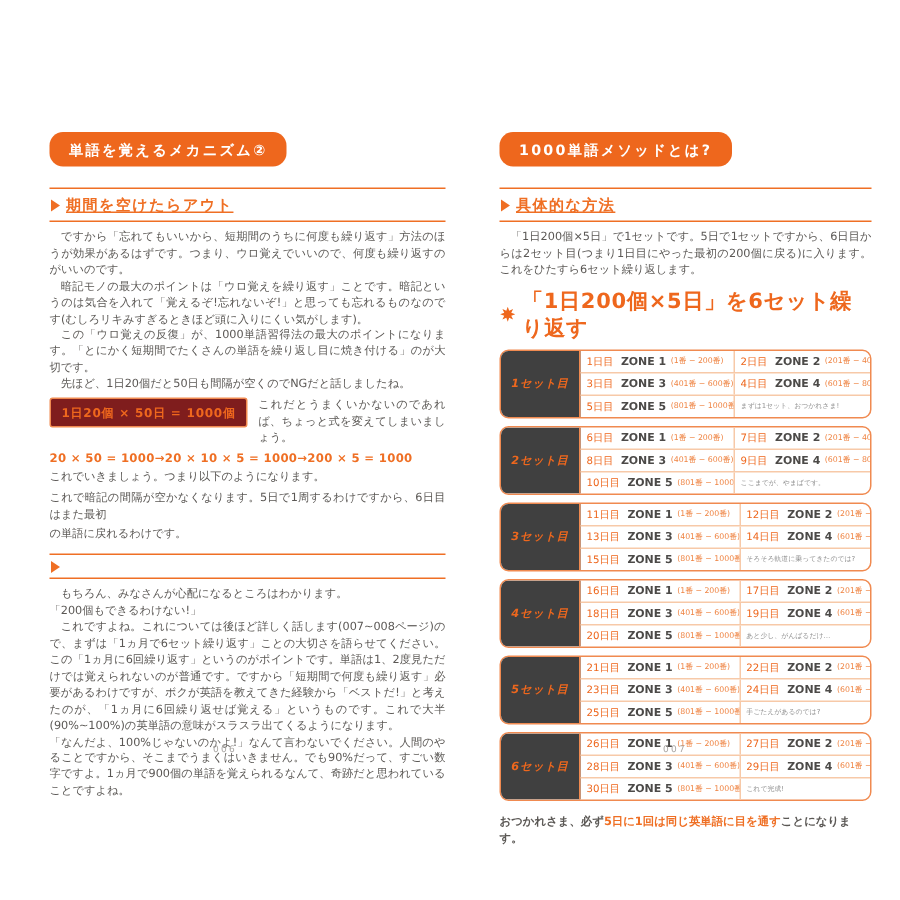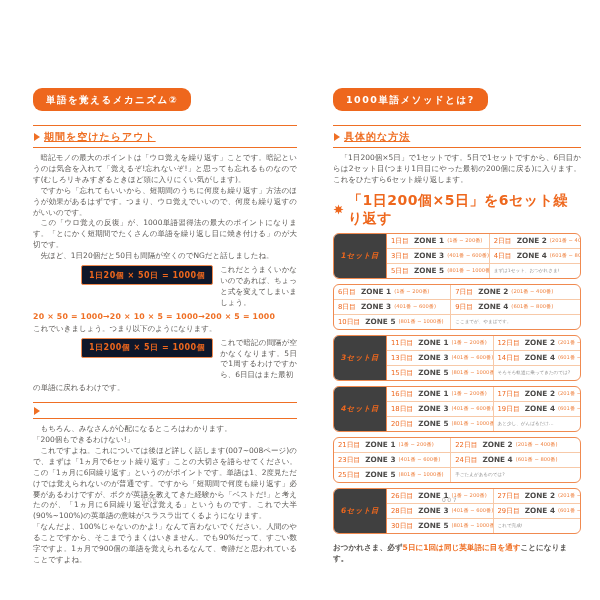--- a/index.html
+++ b/index.html
@@ -16,23 +16,23 @@
   .sec-heading{border-top:1.5px solid #ef6f24;border-bottom:1.5px solid #ef6f24;
     color:#ef6f24;font-weight:bold;font-size:10px;letter-spacing:1px;
     padding:3.5px 1px;margin-bottom:5px;display:flex;align-items:center;text-decoration:underline;}
   .tri{width:0;height:0;border-left:6.5px solid #ef6f24;border-top:4px solid transparent;
     border-bottom:4px solid transparent;margin-right:4px;flex:0 0 auto;}
 
   p{margin:0;font-size:7.5px;line-height:10.9px;color:#5b5855;text-align:justify;}
   .indent{text-indent:1em;}
 
   .formula-row{display:flex;align-items:flex-start;margin:3px 0 2px;}
-  .formula-box{flex:0 0 auto;border:1px solid #f08a50;background:#0f172a;color:#ee671d;
+  .formula-box{flex:0 0 auto;border:1px solid #f08a50;background:#7f1d1d;color:#ee671d;
     font-weight:bold;font-size:8px;padding:3.5px 7px;border-radius:2px;margin-right:7px;
-    letter-spacing:.5px;white-space:nowrap;margin-left:48px;}
+    letter-spacing:.5px;white-space:nowrap;}
   .formula-side{flex:1 1 auto;}
   .equation{color:#ef6f24;font-weight:bold;font-size:7.8px;line-height:11px;margin:2px 0;
     letter-spacing:.2px;}
   .gap8{height:8px;}
 
   .table-title{display:flex;align-items:center;color:#ee671d;font-weight:bold;
     font-size:14px;letter-spacing:.5px;margin:6px 0 5px;}
   .burst{width:11px;height:11px;margin-right:4px;flex:0 0 auto;}
 
   .set-block{display:flex;border:1.2px solid #f08a50;border-radius:6px;overflow:hidden;
@@ -68,35 +68,34 @@
   <div class="page page-left">
     <div class="badge">
       <span>単語を覚えるメカニズム②</span>
     </div>
 
     <div class="sec-heading">
       <span class="tri"></span>
       <span>期間を空けたらアウト</span>
     </div>
 
+    <p class="indent">ですから「忘れてもいいから、短期間のうちに何度も繰り返す」方法のほうが効果があるはずです。つまり、ウロ覚えでいいので、何度も繰り返すのがいいのです。</p>
     <p class="indent">暗記モノの最大のポイントは「ウロ覚えを繰り返す」ことです。暗記というのは気合を入れて「覚えるぞ!忘れないぞ!」と思っても忘れるものなのです(むしろリキみすぎるときほど頭に入りにくい気がします)。</p>
-    <p class="indent">ですから「忘れてもいいから、短期間のうちに何度も繰り返す」方法のほうが効果があるはずです。つまり、ウロ覚えでいいので、何度も繰り返すのがいいのです。</p>
     <p class="indent">この「ウロ覚えの反復」が、1000単語習得法の最大のポイントになります。「とにかく短期間でたくさんの単語を繰り返し目に焼き付ける」のが大切です。</p>
     <p class="indent">先ほど、1日20個だと50日も間隔が空くのでNGだと話しましたね。</p>
 
     <div class="formula-row">
       <div class="formula-box">1日20個 × 50日 = 1000個</div>
       <p class="formula-side">これだとうまくいかないのであれば、ちょっと式を変えてしまいましょう。</p>
     </div>
 
     <div class="equation">20 × 50 = 1000→20 × 10 × 5 = 1000→200 × 5 = 1000</div>
     <p>これでいきましょう。つまり以下のようになります。</p>
 
     <div class="formula-row">
-      <div class="formula-box">1日200個 × 5日 = 1000個</div>
       <p class="formula-side">これで暗記の間隔が空かなくなります。5日で1周するわけですから、6日目はまた最初</p>
     </div>
     <p>の単語に戻れるわけです。</p>
 
     <div class="gap8"></div>
 
     <div class="sec-heading">
       <span class="tri"></span>
     </div>
 
@@ -159,20 +158,21 @@
                 <span class="zone">ZONE 5</span>
                 <span class="range">(801番 − 1000番)</span>
               </div>
               <div class="set-cell">
                 <span class="note">まずは1セット、おつかれさま!</span>
               </div>
             </div>
           </div>
         </div>
         <div class="set-block">
+          <div class="set-label">2セット目</div>
           <div class="set-grid">
             <div class="set-row">
               <div class="set-cell">
                 <span class="day">6日目</span>
                 <span class="zone">ZONE 1</span>
                 <span class="range">(1番 − 200番)</span>
               </div>
               <div class="set-cell">
                 <span class="day">7日目</span>
                 <span class="zone">ZONE 2</span>
@@ -275,20 +275,21 @@
                 <span class="zone">ZONE 5</span>
                 <span class="range">(801番 − 1000番)</span>
               </div>
               <div class="set-cell">
                 <span class="note">あと少し、がんばるだけ…</span>
               </div>
             </div>
           </div>
         </div>
         <div class="set-block">
+          <div class="set-label">5セット目</div>
           <div class="set-grid">
             <div class="set-row">
               <div class="set-cell">
                 <span class="day">21日目</span>
                 <span class="zone">ZONE 1</span>
                 <span class="range">(1番 − 200番)</span>
               </div>
               <div class="set-cell">
                 <span class="day">22日目</span>
                 <span class="zone">ZONE 2</span>

